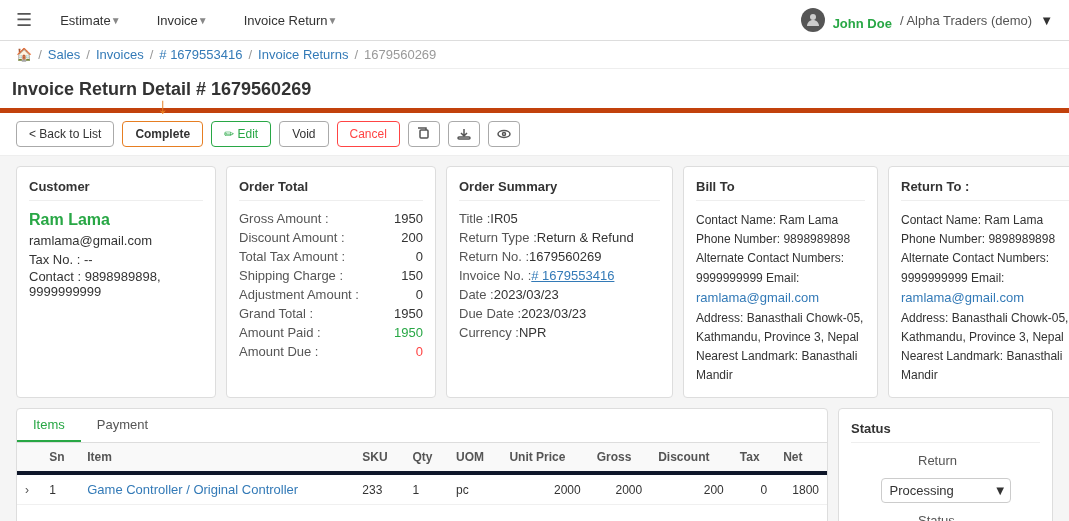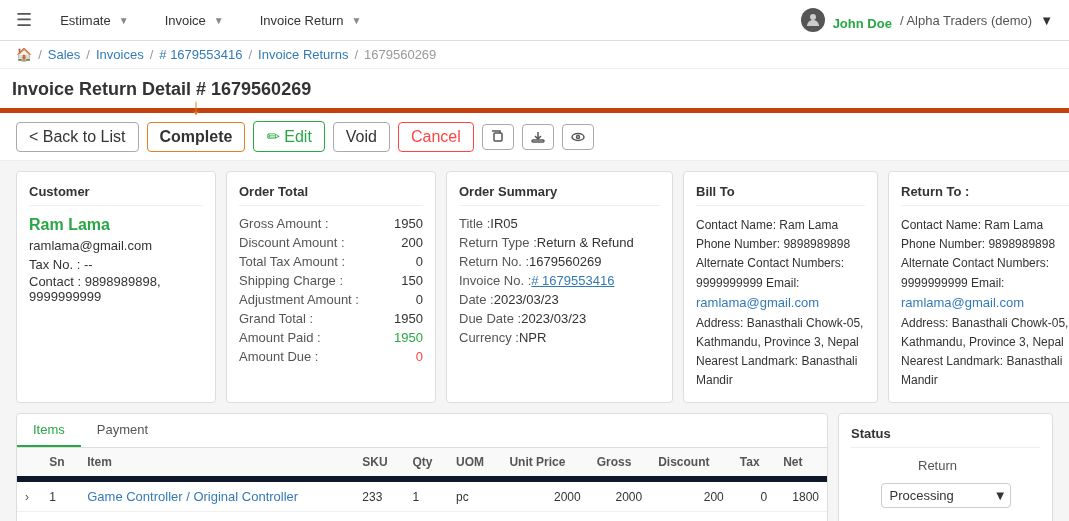--- a/index.html
+++ b/index.html
@@ -9,21 +9,21 @@
     .top-nav {
       background: #fff;
       border-bottom: 1px solid #ddd;
       display: flex;
       align-items: center;
       padding: 8px 16px;
       gap: 20px;
     }
     .top-nav .hamburger { font-size: 18px; cursor: pointer; color: #555; }
     .nav-item {
-      display: flex; align-items: center; gap: 8px;
+      display: flex; align-items: center; gap: 0;
       cursor: pointer; color: #333; font-size: 13px; font-weight: 500;
       padding: 4px 8px; border-radius: 4px;
     }
     .nav-item .chevron { font-size: 10px; color: #888; }
     .nav-spacer { flex: 1; }
     .user-area { display: flex; align-items: center; gap: 8px; cursor: pointer; }
     .user-avatar { width: 24px; height: 24px; border-radius: 50%; background: #555; display: flex; align-items: center; justify-content: center; }
     .user-name { color: #28a745; font-weight: 600; margin-top: 6px; }
     .user-org { color: #555; }
 
@@ -52,21 +52,21 @@
     
     .action-bar {
       background: #fff;
       padding: 8px 16px;
       display: flex;
       align-items: center;
       gap: 8px;
       border-bottom: 1px solid #eee;
       position: relative;
     }
-    .btn { border: 1px solid #ccc; background: #fff; padding: 5px 12px; border-radius: 4px; cursor: pointer; font-size: 16px; display: flex; align-items: center; gap: 4px; }
+    .btn { border: 1px solid #ccc; background: #fff; padding: 5px 12px; border-radius: 4px; cursor: pointer; font-size: 12px; display: flex; align-items: center; gap: 4px; }
     .btn-back { background: #fff; color: #333; border-color: #aaa; }
     .btn-edit { background: #fff; color: #28a745; border-color: #28a745; }
     .btn-void { background: #fff; color: #333; border-color: #aaa; }
     .btn-cancel { background: #fff; color: #f44; border-color: #f44; }
     .btn-icon { background: #fff; border-color: #aaa; padding: 5px 8px; }
     .btn-complete-active { background: #fff; border-color: #e67e22; color: #333; font-weight: 600; }
 
     
     .main-content {
       background: #f5f5f5;
@@ -120,21 +120,21 @@
       gap: 10px;
       padding: 0 16px 10px;
     }
     .items-panel { flex: 1; background: #fff; border: 1px solid #ddd; border-radius: 4px; }
     .tabs { display: flex; border-bottom: 1px solid #ddd; }
     .tab { padding: 8px 16px; cursor: pointer; font-weight: 500; color: #555; border-bottom: 2px solid transparent; }
     .tab.active { color: #28a745; border-bottom: 2px solid #28a745; }
 
     
     .items-table { width: 100%; border-collapse: collapse; }
-    .items-table th { background: #f9f9f9; border-bottom: 6px solid #0f172a; padding: 7px 8px; text-align: left; color: #555; font-weight: 600; font-size: 12px; }
+    .items-table th { background: #f9f9f9; border-bottom: 4px solid #0f172a; padding: 7px 8px; text-align: left; color: #555; font-weight: 600; font-size: 12px; }
     .items-table td { padding: 7px 8px; border-bottom: 1px solid #f0f0f0; font-size: 12px; vertical-align: middle; }
     .items-table td.num { text-align: right; }
     .chevron-cell { color: #555; cursor: pointer; }
     .item-link { color: #337ab7; cursor: pointer; }
 
     
     .status-panel-bottom { width: 215px; background: #fff; border: 1px solid #ddd; border-radius: 4px; padding: 12px; }
   </style>
 </head>
 <body>

